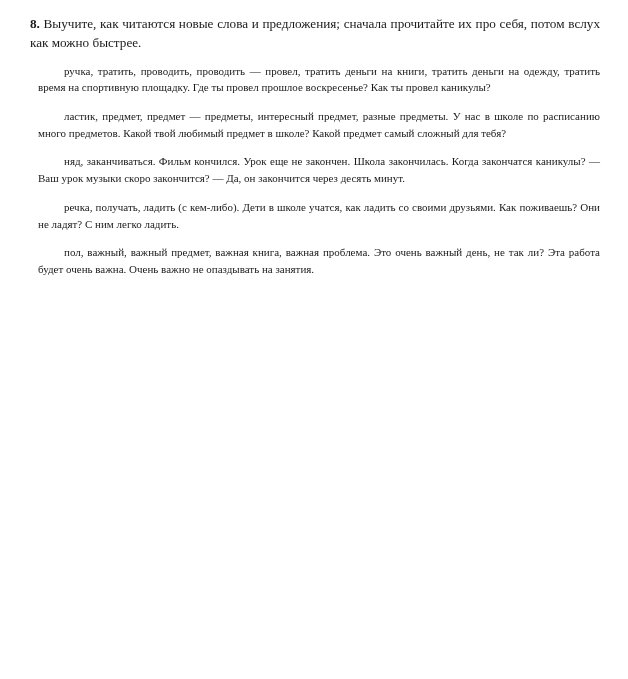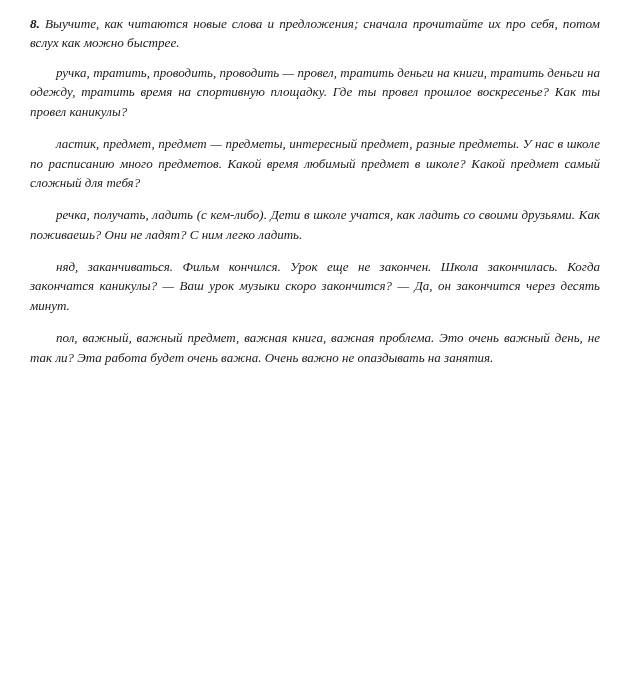--- a/index.html
+++ b/index.html
@@ -12,51 +12,50 @@
     background: #ffffff;
     font-family: "Liberation Serif", "DejaVu Serif", serif;
     color: #1a1a1a;
     overflow: hidden;
   }
   .page {
     box-sizing: border-box;
     width: 628px;
     height: 679px;
     padding: 14px 28px 10px 30px;
-    font-style: italic;
   }
   .exercise-head {
     font-size: 13.2px;
     line-height: 1.46;
     text-align: justify;
     text-justify: inter-word;
     margin: 0 0 10px 0;
     text-indent: 0;
   }
   .exercise-head .num {
     font-weight: bold;
   }
   p.para {
-    font-size: 13px;
+    font-size: 11px;
     line-height: 1.52;
     text-align: justify;
     text-justify: inter-word;
-    margin: 0 0 12px 0;
+    margin: 0 0 12px 8px;
     text-indent: 26px;
   }
   p.para:last-child {
     margin-bottom: 0;
   }
 </style>
 </head>
 <body>
 
 <div class="page">
 
   <p class="exercise-head"><span class="num">8.</span> <span>Выучите, как читаются новые слова и предложения; сначала прочитайте их про себя, потом вслух как можно быстрее.</span></p>
 
   <p class="para">ручка, тратить, проводить, проводить — провел, тратить деньги на книги, тратить деньги на одежду, тратить время на спортивную площадку. Где ты провел прошлое воскресенье? Как ты провел каникулы?</p>
-  <p class="para">ластик, предмет, предмет — предметы, интересный предмет, разные предметы. У нас в школе по расписанию много предметов. Какой время любимый предмет в школе? Какой предмет самый сложный для тебя?</p>
+  <p class="para">ластик, предмет, предмет — предметы, интересный предмет, разные предметы. У нас в школе по расписанию много предметов. Какой твой любимый предмет в школе? Какой предмет самый сложный для тебя?</p>
+  <p class="para">няд, заканчиваться. Фильм кончился. Урок еще не закончен. Школа закончилась. Когда закончатся каникулы? — Ваш урок музыки скоро закончится? — Да, он закончится через десять минут.</p>
   <p class="para">речка, получать, ладить (с кем-либо). Дети в школе учатся, как ладить со своими друзьями. Как поживаешь? Они не ладят? С ним легко ладить.</p>
-  <p class="para">няд, заканчиваться. Фильм кончился. Урок еще не закончен. Школа закончилась. Когда закончатся каникулы? — Ваш урок музыки скоро закончится? — Да, он закончится через десять минут.</p>
   <p class="para">пол, важный, важный предмет, важная книга, важная проблема. Это очень важный день, не так ли? Эта работа будет очень важна. Очень важно не опаздывать на занятия.</p>
 
 </div>
 
 </body></html>

